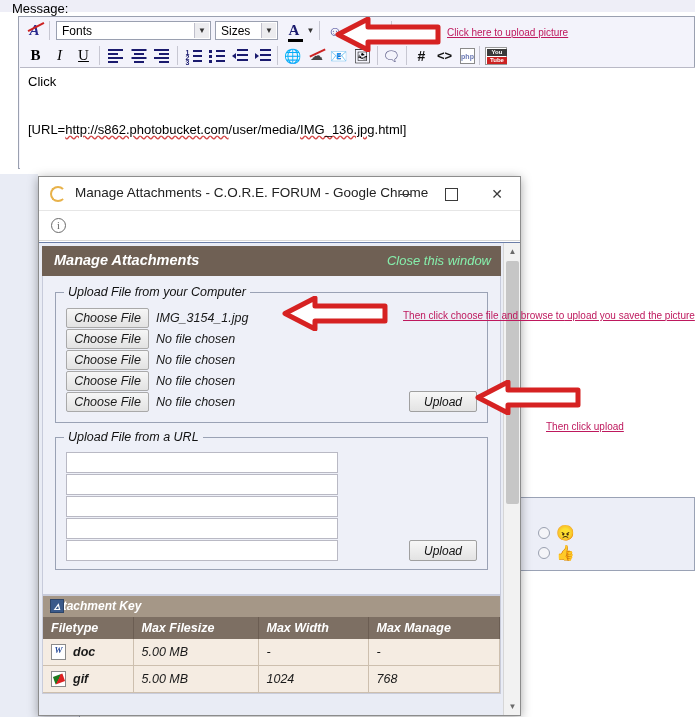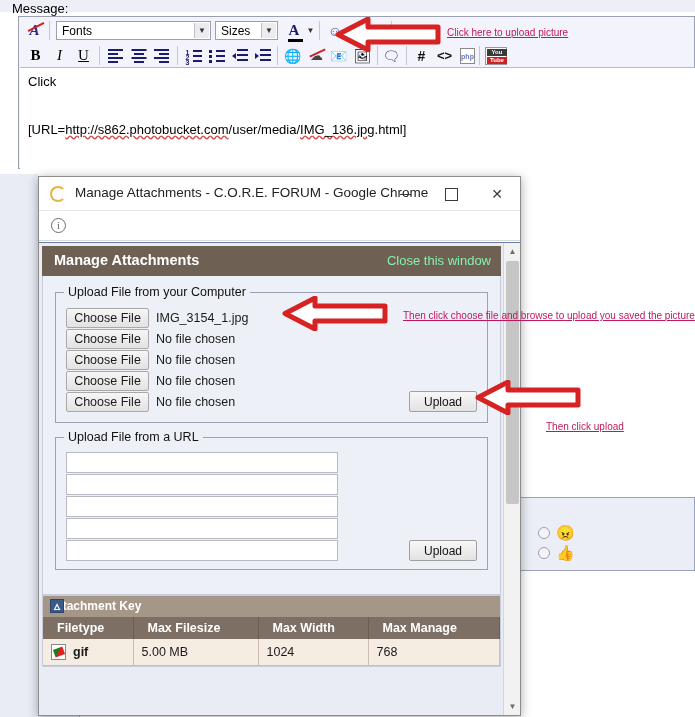--- a/index.html
+++ b/index.html
@@ -111,21 +111,21 @@
 
   #chrome-urlbar { position:relative; height:30px; background:#fff; border-bottom:1px solid #d8d8d8; }
   #url-info { position:absolute; left:12px; top:7px; width:15px; height:15px; border:1px solid #6b6b6b;
               border-radius:50%; font-size:10px; color:#5a5a5a; display:flex; align-items:center;
               justify-content:center; font-family:"Liberation Serif", serif; }
   #url-text { position:absolute; left:36px; top:6px; font-size:13px; color:#8a8a8a; }
   #url-text b { color:#222; font-weight:normal; }
 
   
   #popup-body { position:absolute; left:0; top:65px; right:0; bottom:0; background:#e9ecf5;
-                border-top:1px solid #6b7ea8; overflow:hidden; }
+                border-top:1px solid #6b7ea8; overflow:hidden;font-style:italic; }
   #popup-inner { position:absolute; left:0; top:0; width:465px; bottom:0; }
 
   #mm-header { position:relative; margin:3px 3px 0 3px; height:30px; background:#6f6054; }
   #mm-title { position:absolute; left:12px; top:6px; color:#fff; font-weight:bold; font-size:14.5px; }
   #mm-close { position:absolute; right:10px; top:7px; color:#86efac; font-size:13px; cursor:pointer; }
 
   #mm-content { margin:0 3px; background:#eef0f8; border:1px solid #c7cbdb; border-top:none;
                 padding:12px 10px 10px 10px; }
 
   .fsbox { position:relative; border:1px solid #9aa2b5; padding:14px 10px 10px 10px; margin-bottom:14px; background:#eef0f8;}
@@ -149,21 +149,21 @@
 
   
   #att-key { margin:0 3px 0 3px; background:#fff; border:1px solid #c9ccda; }
   #att-key-head { position:relative; background:#a59787; height:21px; }
   #att-key-head span { position:absolute; left:7px; top:3px; color:#fff; font-weight:bold; font-size:12px; }
   #att-collapse { position:absolute; right:5px; top:3px; width:14px; height:14px; background:#3b5a8a;
                   color:#fff; font-size:9px; display:flex; align-items:center; justify-content:center;
                   border:1px solid #2c4367; cursor:pointer; }
   table.akt { width:100%; border-collapse:collapse; font-size:12.5px; }
   table.akt th { background:#7d6f63; color:#fff; text-align:left; font-weight:bold;
-                 padding:4px 14px; font-size:12.5px; border-right:1px solid #6b5d52; }
+                 padding:4px 8px; font-size:12.5px; border-right:1px solid #6b5d52; }
   table.akt td { background:#f5ece2; padding:5px 8px; border-bottom:1px solid #cdbfae;
                  border-right:1px solid #cdbfae; color:#1a1a1a; }
   .ftcell { display:flex; align-items:center; gap:7px; font-weight:bold; }
   .ftico { width:15px; height:16px; position:relative; background:#fff; border:1px solid #8a8a8a; }
   .ftico.paint::after { content:""; position:absolute; left:2px; top:3px; width:10px; height:8px;
       background:linear-gradient(135deg,#1f7a1f 45%, #d22 46%); transform:rotate(-20deg); }
   .ftico.word::after { content:"W"; position:absolute; left:0; right:0; top:0; font-size:9px;
       color:#2a4d9b; font-weight:bold; text-align:center; font-family:"Liberation Serif",serif;}
 
   
@@ -436,20 +436,31 @@
           <span>Attachment Key</span>
           <span id="att-collapse">▵</span>
         </div>
         <table class="akt">
           <tbody>
               <tr>
             <th style="width:90px">Filetype</th>
             <th style="width:125px">Max Filesize</th>
             <th style="width:110px">Max Width</th>
             <th>Max Manage</th>
+          </tr>
+          <tr>
+            <td>
+                  <span class="ftcell">
+                    <span class="ftico word"></span>
+                    <span>doc</span>
+                  </span>
+                </td>
+            <td>5.00 MB</td>
+            <td>-</td>
+            <td>-</td>
           </tr>
           <tr>
             <td>
                   <span class="ftcell">
                     <span class="ftico paint"></span>
                     <span>gif</span>
                   </span>
                 </td>
             <td>5.00 MB</td>
             <td>1024</td>

